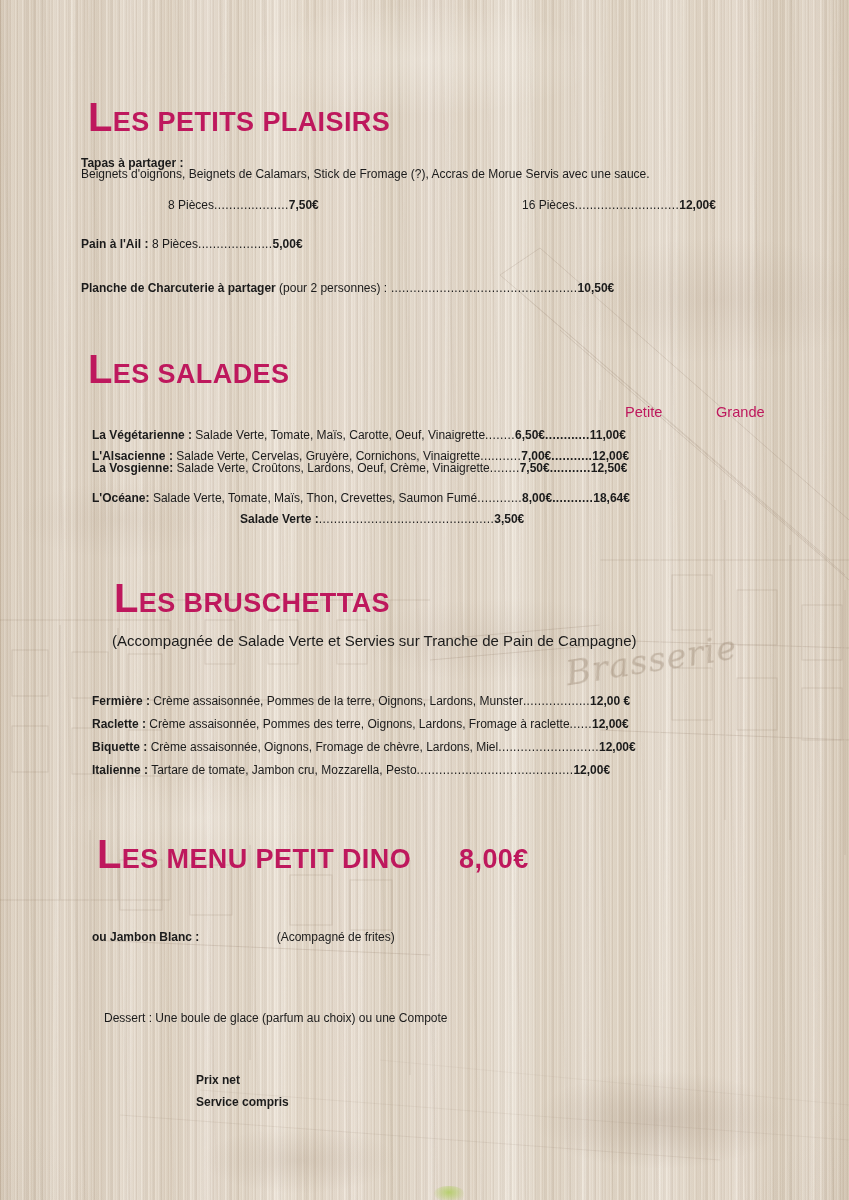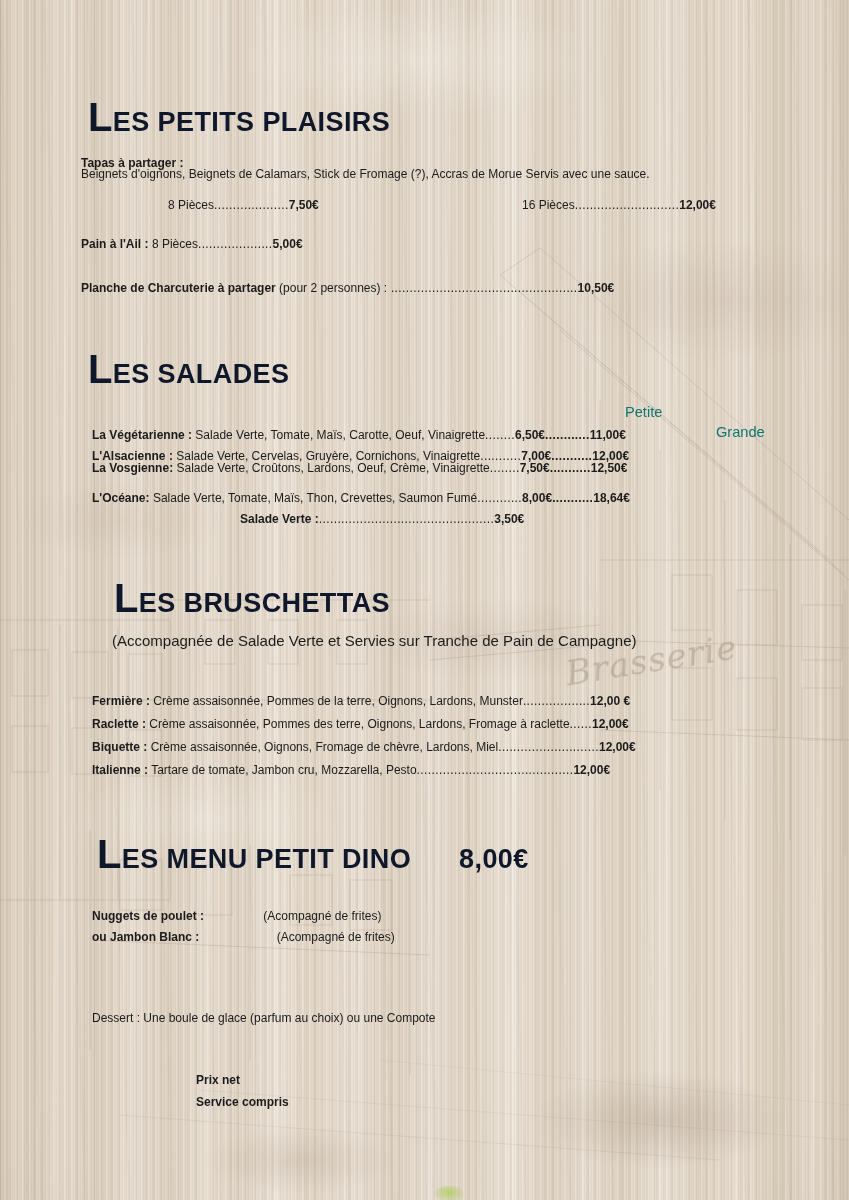--- a/index.html
+++ b/index.html
@@ -129,21 +129,21 @@
     position: absolute;
     inset: 0;
   }
   .blk { position: absolute; white-space: nowrap; }
 
   .section-title {
     font-family: "Liberation Sans", sans-serif;
     font-weight: bold;
     font-size: 27px;
     letter-spacing: 0.4px;
-    color: #0f172a;
+    color: #be185d;
     line-height: 1;
   }
   .section-title .cap {
     font-size: 40px;
     line-height: 1;
     vertical-align: baseline;
   }
   .section-title .price-inline {
     font-weight: bold;
     font-size: 27px;
@@ -154,21 +154,21 @@
     font-size: 12px;
     line-height: 20px;
     color: #1b1b1b;
   }
   .b { font-weight: bold; }
   .dots { letter-spacing: 0.4px; }
   .sub-note { font-size: 15px; color: #1b1b1b; }
 
   .col-head {
     font-size: 14.6px;
-    color: #0f766e;
+    color: #be185d;
   }
 </style>
 </head>
 <body>
 
 <div id="menu-page">
 
   <div class="wood-layer wood-planks"></div>
   <div class="wood-layer wood-grain-fine"></div>
   <div class="wood-layer wood-streaks"></div>
@@ -267,21 +267,21 @@
 
     <div class="blk line" style="left:81px; top:278px;">
       <span class="b">Planche de Charcuterie à partager</span><span> (pour 2 personnes) :</span><span class="dots"> ..................................................</span><span class="b">10,50€</span>
     </div>
 
     <div class="blk section-title" style="left:88px; top:349px;">
       <span class="cap">L</span><span>ES SALADES</span>
     </div>
 
     <div class="blk col-head" style="left:625px; top:404px;">Petite</div>
-    <div class="blk col-head" style="left:716px; top:424px;">Grande</div>
+    <div class="blk col-head" style="left:716px; top:404px;">Grande</div>
 
     <div class="blk line" style="left:92px; top:425px;">
       <span class="b">La Végétarienne :</span><span> Salade Verte, Tomate, Maïs, Carotte, Oeuf, Vinaigrette</span><span class="dots">........</span><span class="b">6,50€</span><span class="dots b">............</span><span class="b">11,00€</span>
     </div>
 
     <div class="blk line" style="left:92px; top:446px;">
       <span class="b">L'Alsacienne :</span><span> Salade Verte, Cervelas, Gruyère, Cornichons, Vinaigrette</span><span class="dots">...........</span><span class="b">7,00€</span><span class="dots b">...........</span><span class="b">12,00€</span>
     </div>
 
     <div class="blk line" style="left:92px; top:458px;">
@@ -315,30 +315,26 @@
     </div>
 
     <div class="blk line" style="left:92px; top:760px;">
       <span class="b">Italienne :</span><span> Tartare de tomate, Jambon cru, Mozzarella, Pesto</span><span class="dots">..........................................</span><span class="b">12,00€</span>
     </div>
 
     <div class="blk section-title" style="left:97px; top:834px;">
       <span class="cap">L</span><span>ES MENU PETIT DINO</span><span class="price-inline">8,00€</span>
     </div>
 
-    <div class="blk line" style="left:92px; top:906px;">
-      <span class="b">Nuggets de poulet :</span>
-      <span style="display:inline-block; width:56px;"></span><span>(Acompagné de frites)</span>
-    </div>
 
     <div class="blk line" style="left:92px; top:927px;">
       <span class="b">ou Jambon Blanc :</span>
       <span style="display:inline-block; width:74px;"></span><span>(Acompagné de frites)</span>
     </div>
 
 
-    <div class="blk line" style="left:92px; top:1008px;">Dessert : Une boule de glace (parfum au choix) ou une Compote</div>
+    <div class="blk line" style="left:104px; top:1008px;">Dessert : Une boule de glace (parfum au choix) ou une Compote</div>
 
     <div class="blk line b" style="left:196px; top:1070px;">Prix net</div>
     <div class="blk line b" style="left:196px; top:1092px;">Service compris</div>
 
   </div>
 </div>
 
 </body></html>

